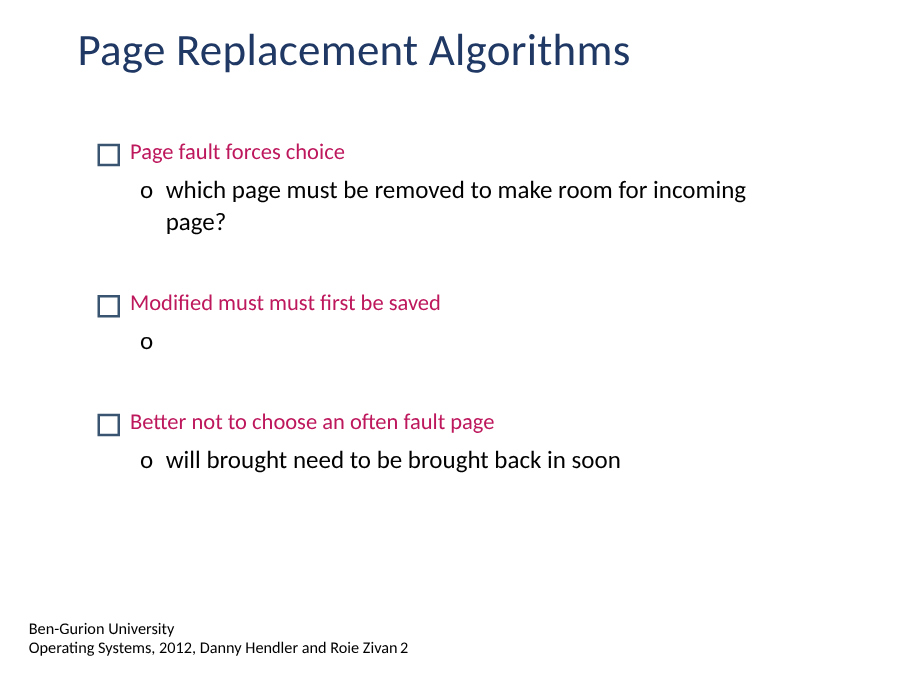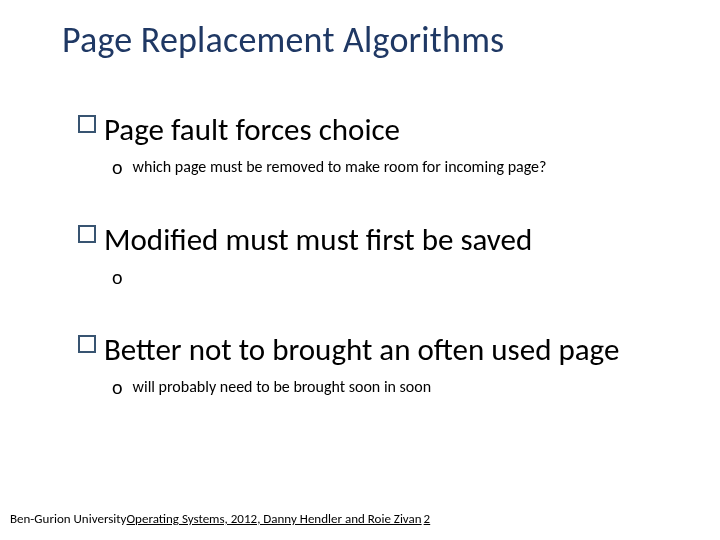--- a/index.html
+++ b/index.html
@@ -2,26 +2,26 @@
 <html><head>
 <meta charset="utf-8">
 <style>
   * { margin: 0; padding: 0; box-sizing: border-box; }
   html, body { width: 720px; height: 540px; background: #fff; font-family: Calibri, "Segoe UI", Arial, sans-serif; color: #000; }
   .slide { position: relative; width: 720px; height: 540px; }
   .title { font-size: 36px; color: #1f3864; font-weight: 400; position: absolute; top: 18px; left: 62px; letter-spacing: 0.2px; }
   .content { position: absolute; top: 110px; left: 78px; right: 60px; }
   .bullet-1 { display: flex; align-items: flex-start; margin-bottom: 6px; }
   .bullet-1 .marker { flex: 0 0 auto; width: 18px; height: 18px; border: 2.2px solid #385471; margin-right: 8px; margin-top: 5px; }
-  .bullet-1 .text { font-size: 31px; color: #000000; }
+  .bullet-1 .text { font-size: 18px; color: #be185d; }
   .bullet-2 { display: flex; align-items: flex-start; margin-left: 34px; margin-bottom: 40px; }
   .bullet-2 .marker { flex: 0 0 auto; font-size: 20px; color: #000; margin-right: 10px; line-height: 26px; }
-  .bullet-2 .text { font-size: 16px; color: #000; line-height: 26px; max-width: 510px; }
-  .footer { position: absolute; bottom: 14px; left: 0; right: 0; display: flex; padding: 0 14px 0 10px; font-size: 13px; color: #000; }
-  .footer .right { display: flex; align-items: baseline; text-decoration: underline; }
+  .bullet-2 .text { font-size: 20px; color: #000; line-height: 26px; max-width: 510px; }
+  .footer { position: absolute; bottom: 14px; left: 0; right: 0; display: flex; padding: 0 14px 0 23px; font-size: 13px; color: #000; flex-direction: column; }
+  .footer .right { display: flex; align-items: baseline; }
   .footer .pagenum { margin-left: 2px; }
 </style>
 </head>
 <body>
 <div class="slide">
 
 <h1 class="title">Page Replacement Algorithms</h1>
 
 <div class="content">
 
@@ -37,25 +37,25 @@
   <div class="bullet-1">
     <span class="marker"></span>
     <span class="text">Modified must must first be saved</span>
   </div>
   <div class="bullet-2">
     <span class="marker">o</span>
   </div>
 
   <div class="bullet-1">
     <span class="marker"></span>
-    <span class="text">Better not to brought an often used page</span>
+    <span class="text">Better not to choose an often fault page</span>
   </div>
   <div class="bullet-2" style="margin-bottom:0">
     <span class="marker">o</span>
-    <span class="text">will probably need to be brought soon in soon</span>
+    <span class="text">will brought need to be brought back in soon</span>
   </div>
 
 </div>
 
 <div class="footer">
   <span>Ben-Gurion University</span>
   <span class="right">
     <span>Operating Systems, 2012, Danny Hendler and Roie Zivan</span>
     <span class="pagenum">2</span>
   </span>

